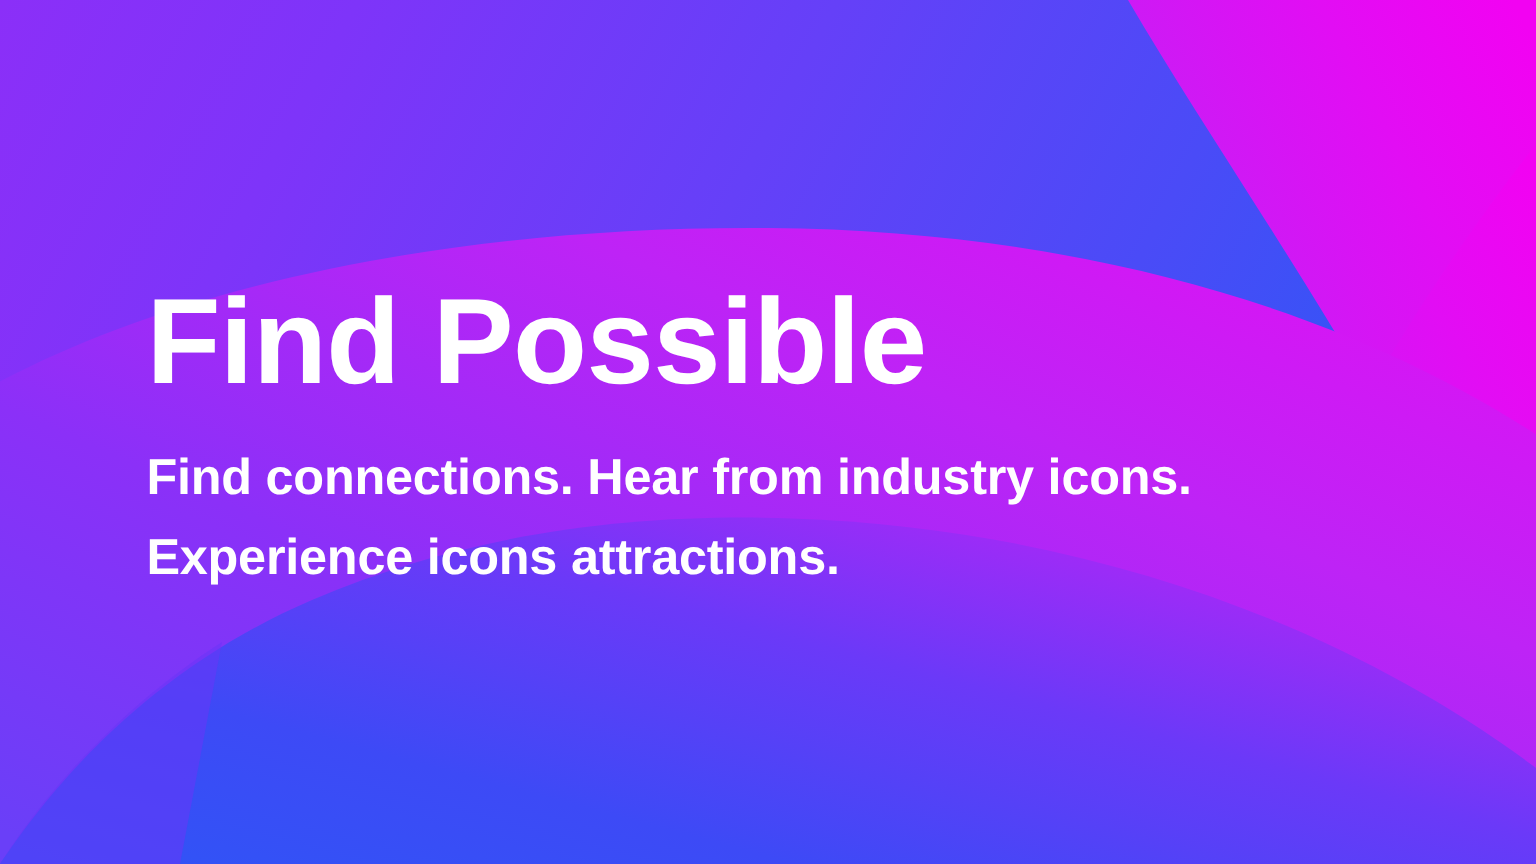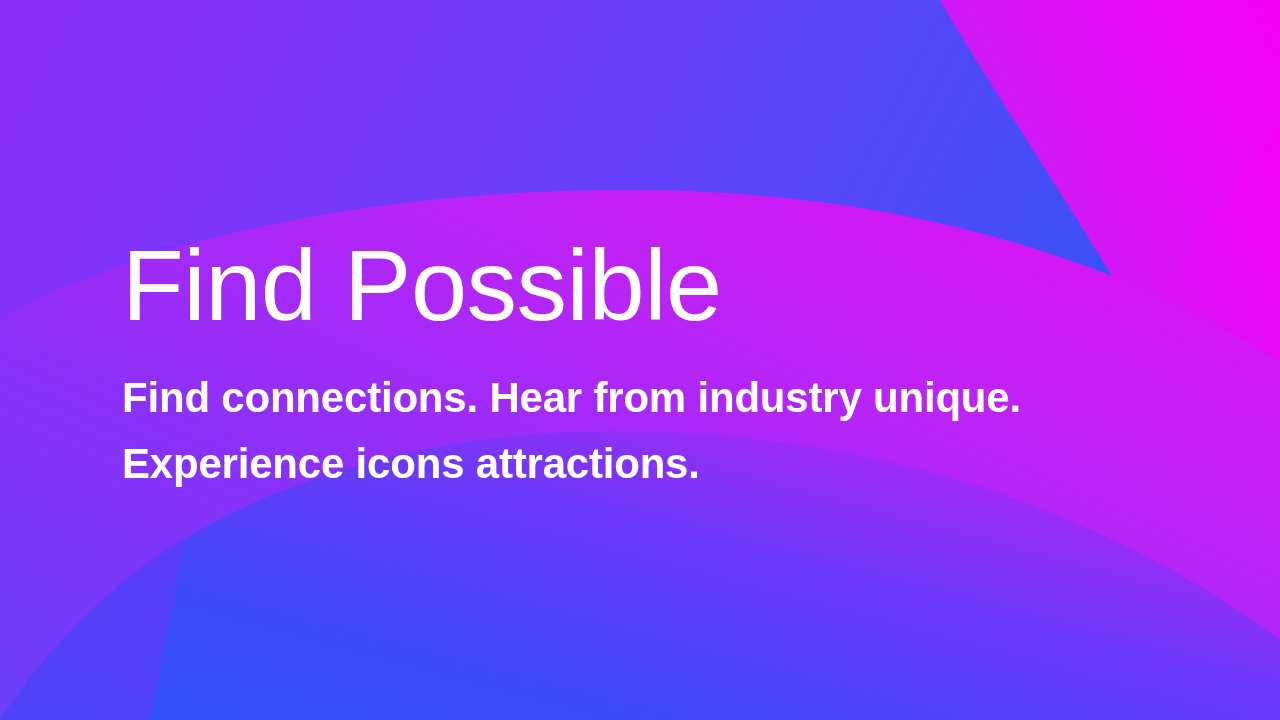--- a/index.html
+++ b/index.html
@@ -44,21 +44,21 @@
   #hero-copy {
     position: absolute;
     left: 122px;
     top: 232px;
     width: 1000px;
   }
   #headline {
     margin: 0;
     font-size: 101px;
     line-height: 1.06;
-    font-weight: 400;
+    font-weight: 700;
     letter-spacing: -0.5px;
     color: #FFFFFF;
     white-space: nowrap;
   }
   #subhead {
     margin: 26px 0 0 0;
     font-size: 42px;
     line-height: 66px;
     font-weight: 700;
     letter-spacing: -0.2px;
@@ -123,18 +123,18 @@
 
     <path fill="#6A34F8" opacity="0.55" d="M 0 720
              C 30 672, 90 596, 185 535
              L 150 720
              Z"></path>
   </svg>
 
   <div id="hero-copy">
     <h1 id="headline">Find Possible</h1>
     <p id="subhead">
-      <span class="sub-line">Find connections. Hear from industry unique.</span>
+      <span class="sub-line">Find connections. Hear from industry icons.</span>
       <span class="sub-line">Experience icons attractions.</span>
     </p>
   </div>
 
 </div>
 
 </body></html>

